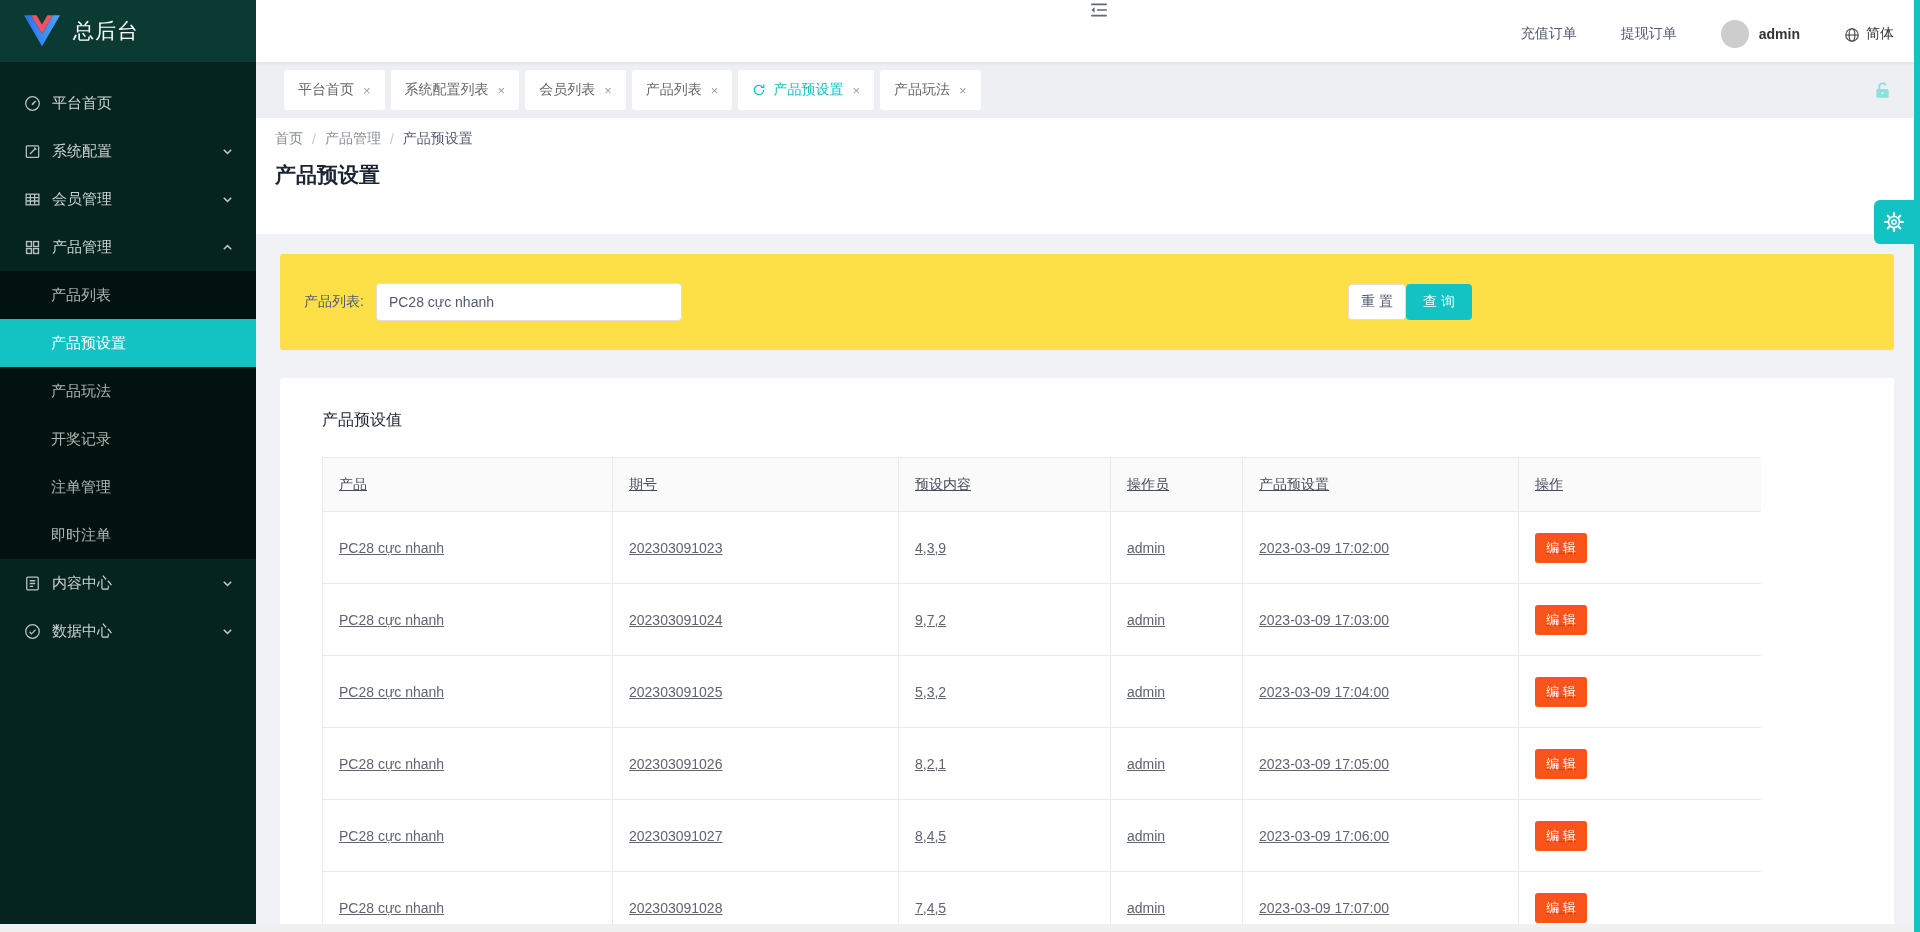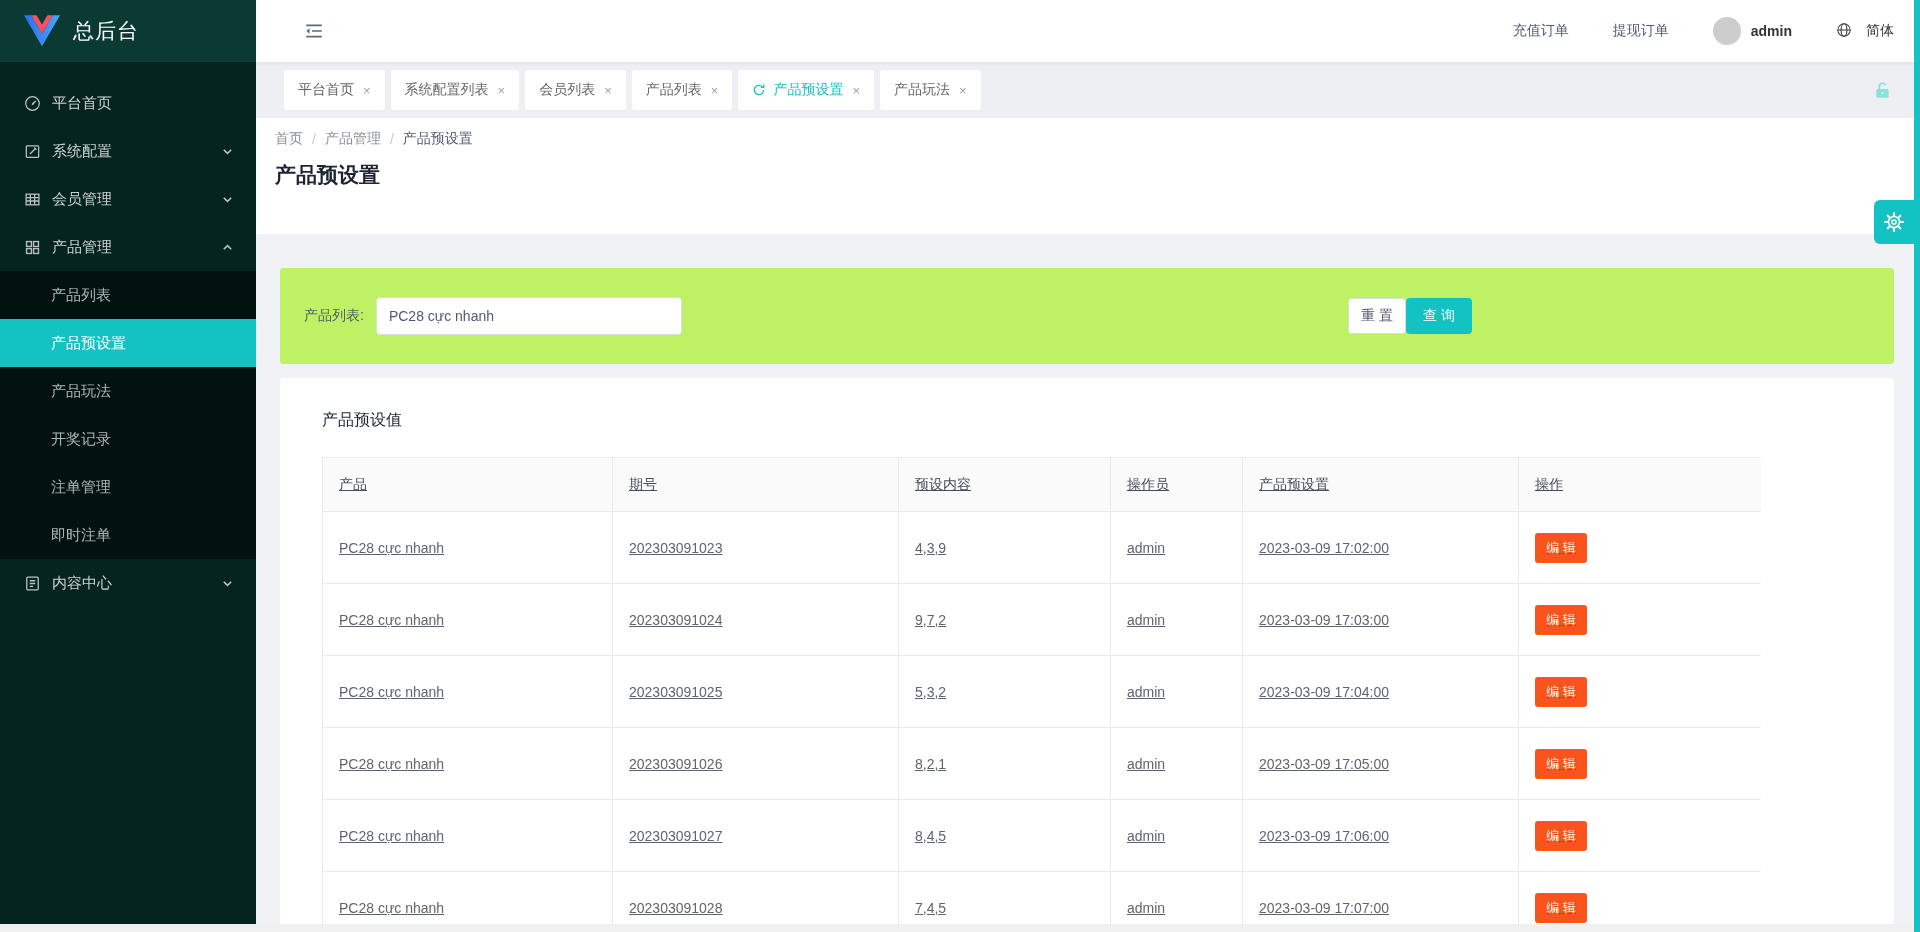--- a/index.html
+++ b/index.html
@@ -22,28 +22,28 @@
   .side-item .icon { width:17px; height:17px; color:#b9c2c0; }
   .side-label { margin-left:11px; }
   .chev { margin-left:auto; width:12px; height:12px; color:rgba(255,255,255,.55); }
   .side-sub { background:#02120f; }
   .sub-item { height:48px; display:flex; align-items:center; padding-left:51px;
     color:#aeb7b4; font-size:15px; cursor:pointer; }
   .sub-item.active { background:#13c2c2; color:#ffffff; }
 
   
   .topbar { position:absolute; left:256px; top:0; right:0; height:62px; background:#fff;
-    display:flex; align-items:center; padding:0 26px 0 48px; box-shadow:0 1px 4px rgba(0,21,41,.08); z-index:5; }
+    display:flex; align-items:center; padding:0 26px 0 48px; box-shadow:0 1px 4px rgba(0,21,41,.08); z-index:5;flex-direction:column; }
   .fold-btn { width:20px; height:20px; color:#5c6b77; cursor:pointer; }
   .topbar-right { margin-left:auto; display:flex; align-items:center; gap:44px; }
   .top-link { font-size:14px; color:#515a6e; cursor:pointer; }
   .user-box { display:flex; align-items:center; gap:10px; cursor:pointer; }
   .avatar { width:28px; height:28px; border-radius:50%; background:#cdcdcd; }
   .user-name { font-size:14px; color:#333; font-weight:700; }
-  .lang-box { display:flex; align-items:flex-start; gap:14px; cursor:pointer; color:#333; }
+  .lang-box { display:flex; align-items:flex-end; gap:6px; cursor:pointer; color:#333; }
   .lang-box .icon { width:16px; height:16px; color:#444; }
   .lang-label { font-size:14px; }
 
   
   .tabbar { position:absolute; left:256px; top:62px; right:0; height:56px; background:#edeff3;
     display:flex; align-items:center; padding:0 28px; }
   .tab { height:40px; background:#fff; border-radius:3px; display:inline-flex; align-items:center;
     padding:0 14px; margin-right:6px; font-size:14px; color:#666; cursor:pointer; }
   .tab .icon { width:14px; height:14px; margin-right:7px; color:#13c2c2; }
   .tab.active { color:#13c2c2; }
@@ -52,21 +52,21 @@
 
   
   .page-head { position:absolute; left:247px; top:118px; right:0; height:116px; background:#fff; padding:12px 0 0 28px; }
   .breadcrumb { font-size:14px; display:flex; align-items:center; }
   .crumb { color:#8a8f97; cursor:pointer; }
   .crumb:last-child { color:#515a6e; cursor:default; }
   .crumb-sep { margin:0 9px; color:#c5c8ce; }
   .page-title { margin-top:13px; font-size:21px; font-weight:600; color:#1c2433; }
 
   
-  .filter-card { position:absolute; left:280px; top:268px; width:1614px; height:96px; background:#bef264;
+  .filter-card { position:absolute; left:280px; top:254px; width:1614px; height:96px; background:#fde047;
     border-radius:3px; display:flex; align-items:center; padding-left:24px; }
   .filter-label { font-size:14px; color:#515a6e; margin-right:12px; }
   .select { width:306px; height:38px; border:1px solid #dcdee2; border-radius:4px; background:#fff;
     display:flex; align-items:center; padding:0 12px; font-size:14px; color:#515a6e; cursor:pointer; }
   .select .icon { margin-left:auto; width:13px; height:13px; color:#c0c4cc; }
   .filter-buttons { position:absolute; left:1068px; top:50%; transform:translateY(-50%); display:flex; }
   .btn { height:36px; border-radius:4px; font-size:14px; display:inline-flex; align-items:center;
     justify-content:center; cursor:pointer; border:none; font-family:inherit; }
   .btn-reset { width:58px; background:#fff; border:1px solid #dcdee2; color:#515a6e; }
   .btn-query { width:66px; background:#13c2c2; color:#fff; }
@@ -187,20 +187,34 @@
         </div>
       </div>
       <div class="side-item">
         <span class="icon">
           <svg viewBox="0 0 16 16" fill="none" stroke="currentColor" stroke-width="1.2">
             <rect x="2.6" y="2" width="10.8" height="12" rx="1"></rect>
             <path d="M5.4 5.4 H10.6 M5.4 8 H10.6 M5.4 10.6 H8.6"></path>
           </svg>
         </span>
         <span class="side-label">内容中心</span>
+        <span class="icon chev">
+          <svg viewBox="0 0 16 16" fill="none" stroke="currentColor" stroke-width="1.5">
+            <path d="M4.5 6.3 L8 9.8 L11.5 6.3"></path>
+          </svg>
+        </span>
+      </div>
+      <div class="side-item">
+        <span class="icon">
+          <svg viewBox="0 0 16 16" fill="none" stroke="currentColor" stroke-width="1.2">
+            <circle cx="8" cy="8" r="6.4"></circle>
+            <path d="M5.2 8.3 L7.1 10.2 L10.9 6.2"></path>
+          </svg>
+        </span>
+        <span class="side-label">数据中心</span>
         <span class="icon chev">
           <svg viewBox="0 0 16 16" fill="none" stroke="currentColor" stroke-width="1.5">
             <path d="M4.5 6.3 L8 9.8 L11.5 6.3"></path>
           </svg>
         </span>
       </div>
     </nav>
 </aside>
 
 <header class="topbar">

